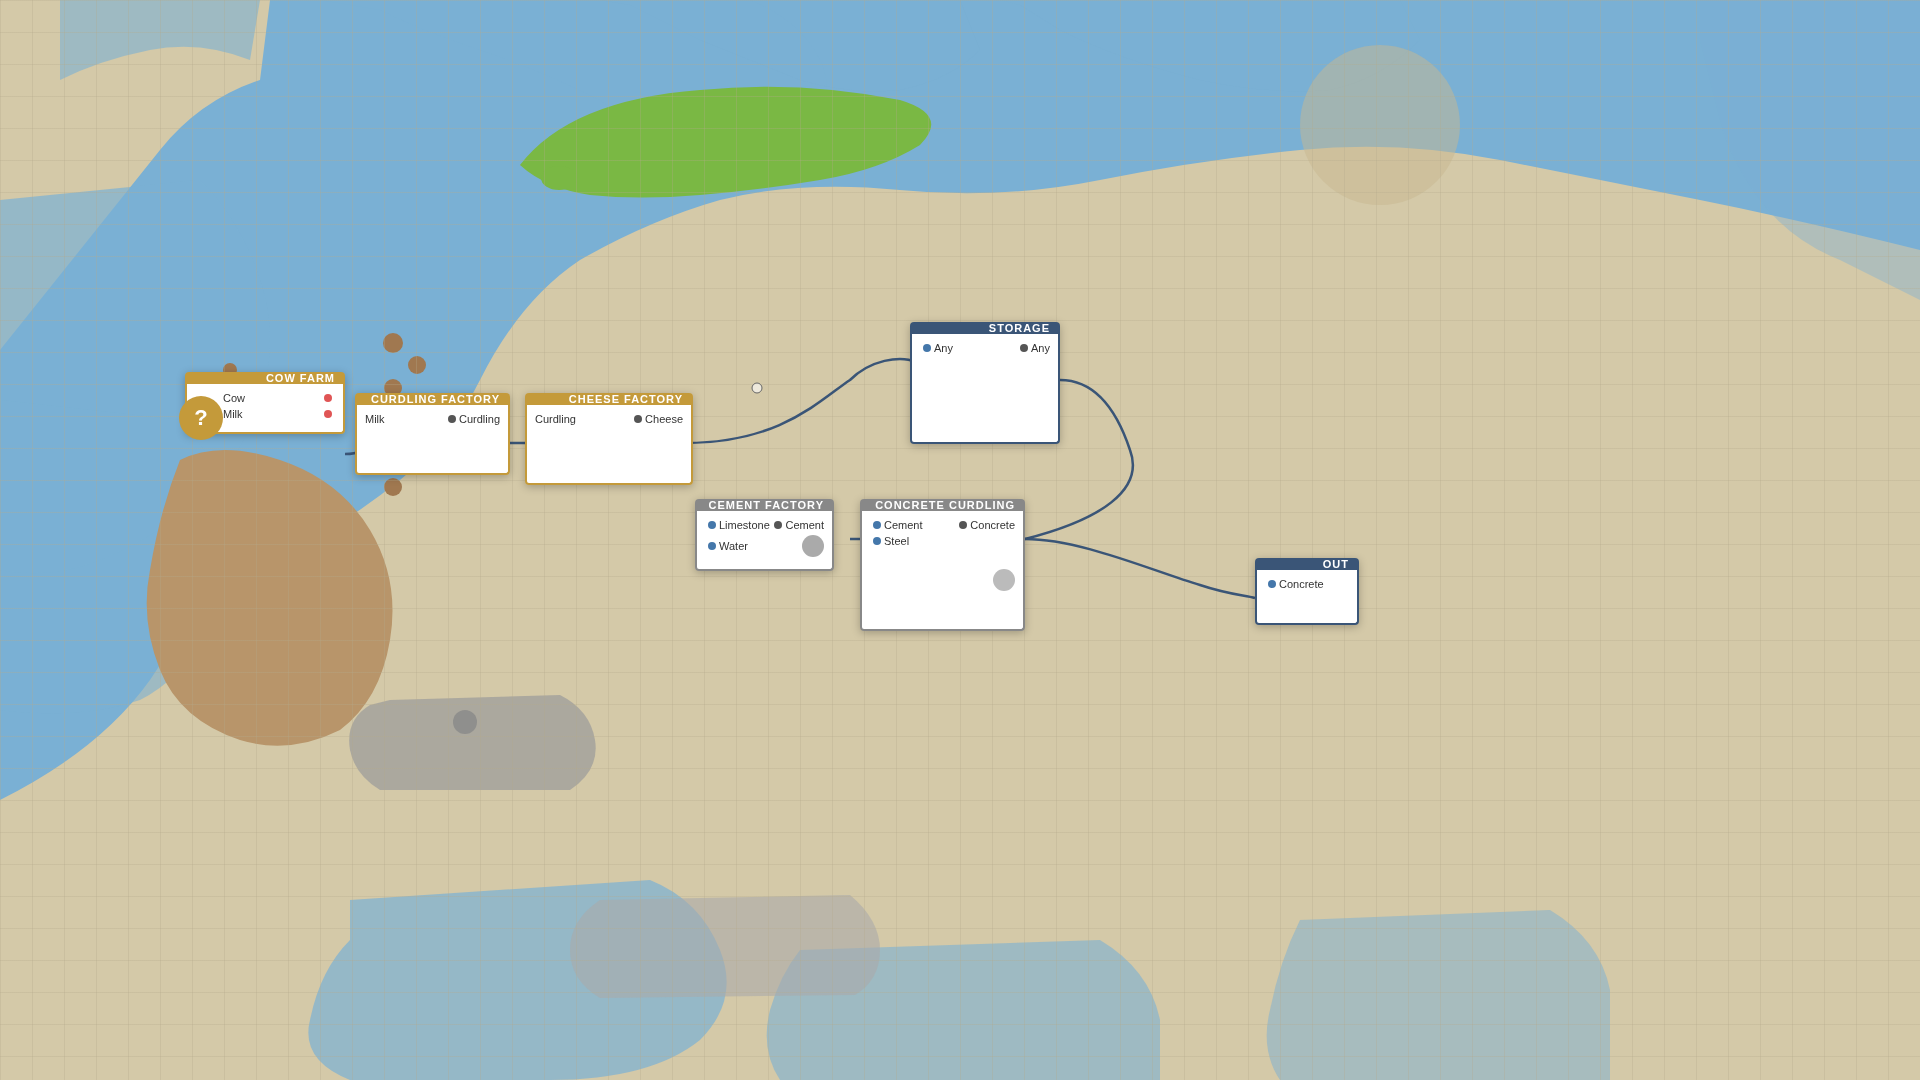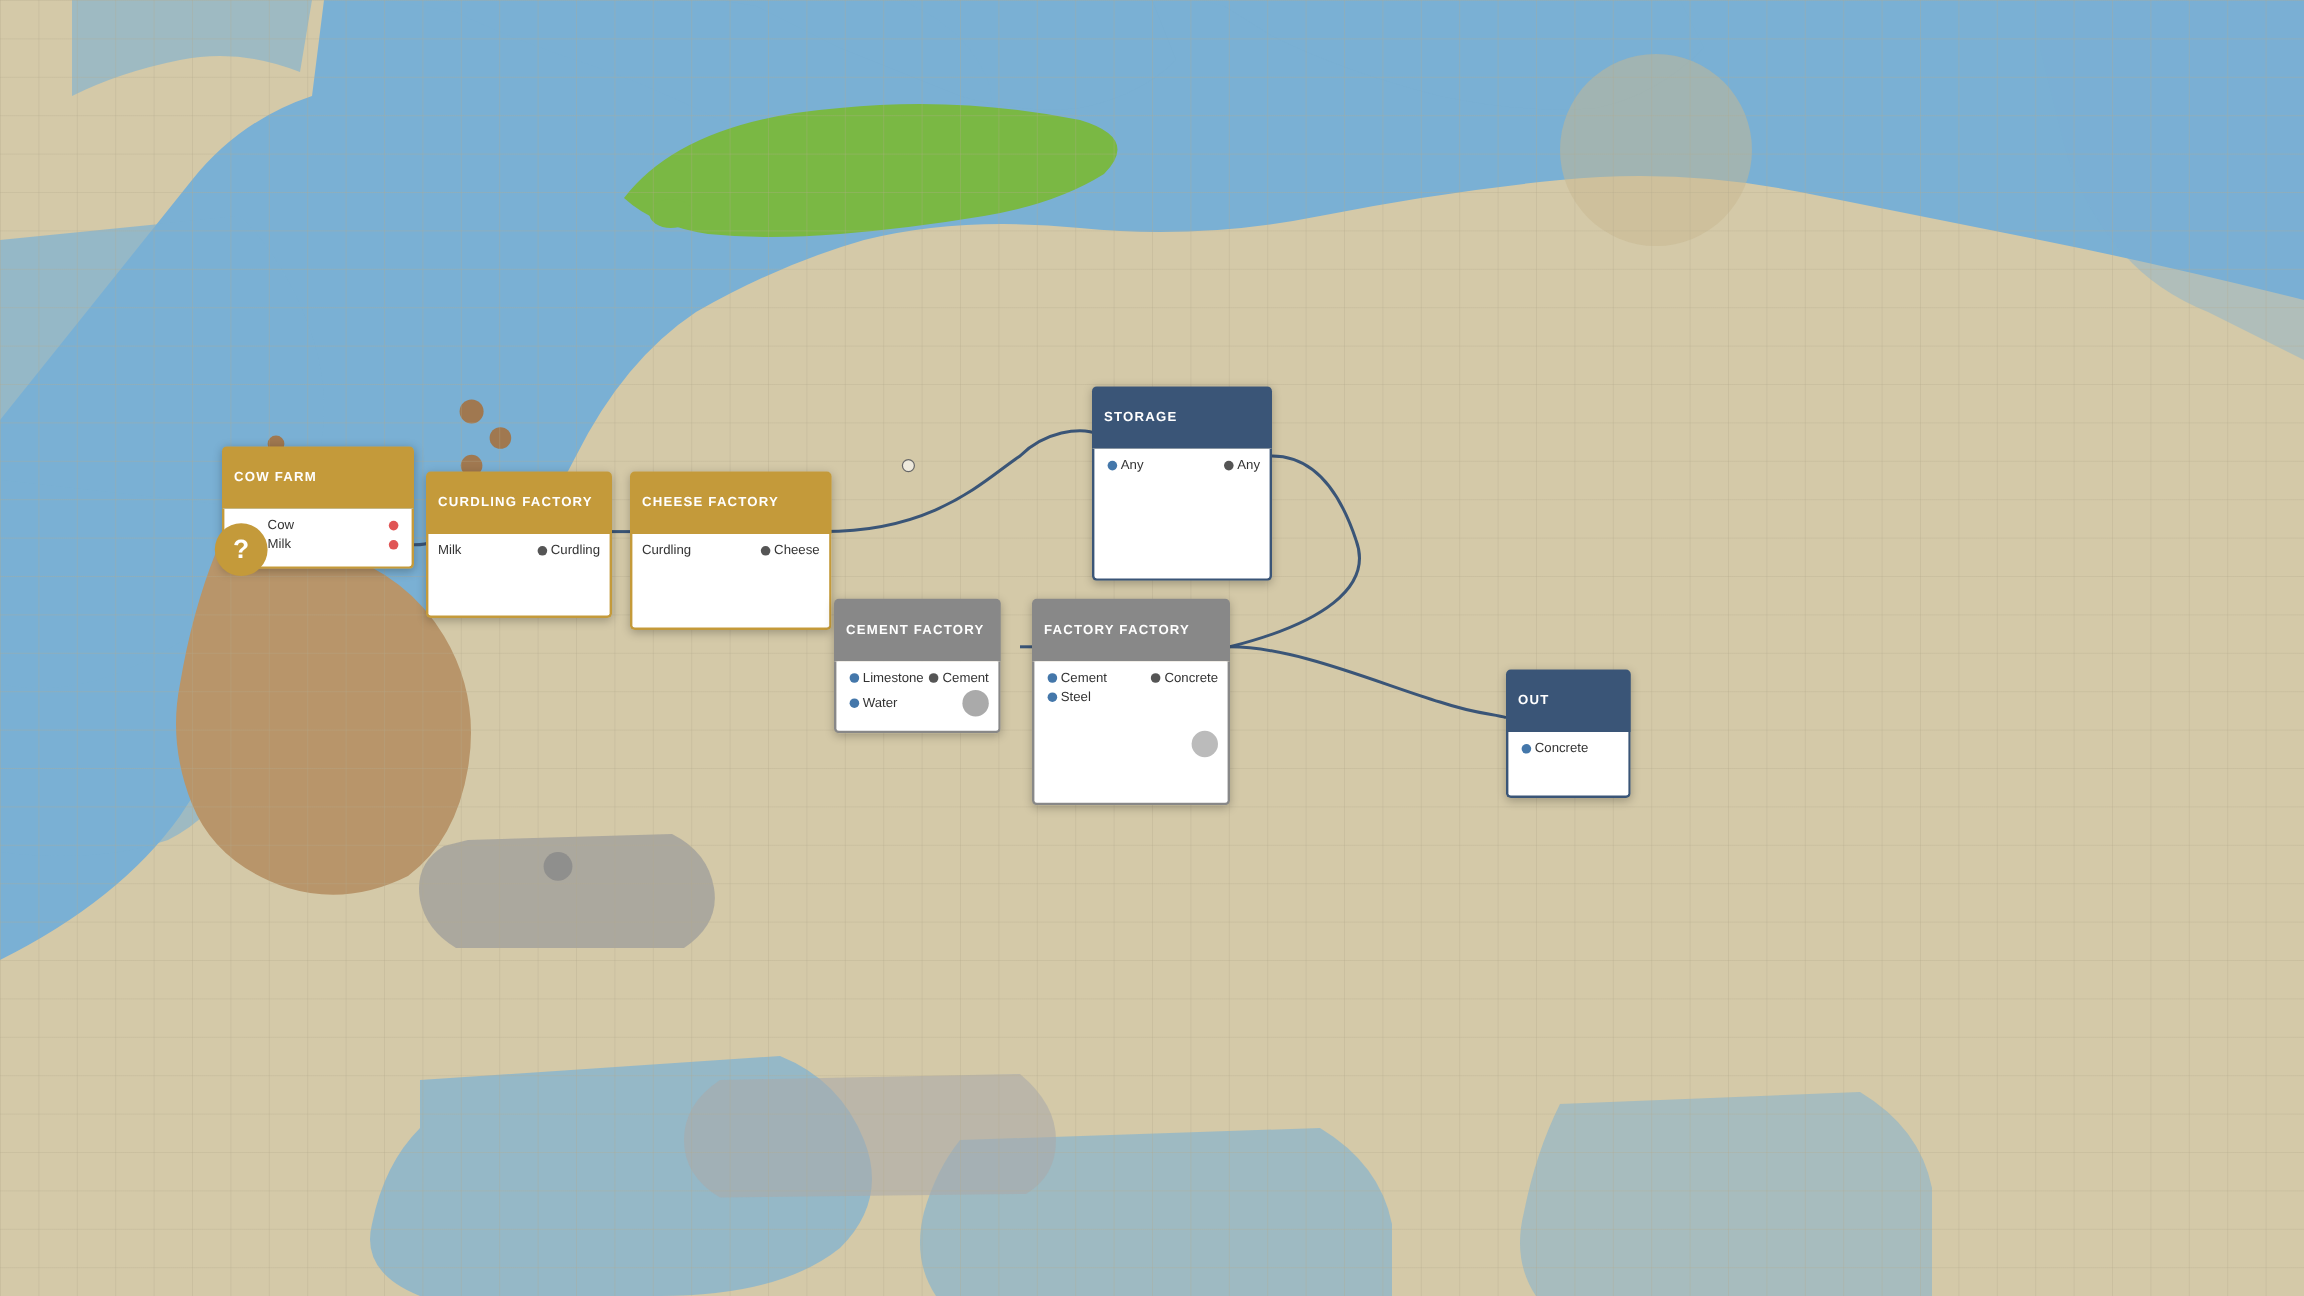--- a/index.html
+++ b/index.html
@@ -41,25 +41,25 @@
     }
 
     
     .factory-node {
       position: absolute;
       border-radius: 4px;
       box-shadow: 0 2px 8px rgba(0,0,0,0.25);
     }
 
     .node-header {
-      padding: 20px 10px;
+      padding: 0 10px;
       font-size: 11px;
       font-weight: bold;
       letter-spacing: 1px;
-      text-align: left;
+      text-align: right;
       border-radius: 4px 4px 0 0;
       color: white;
     }
 
     .node-body {
       background: white;
       border-radius: 0 0 4px 4px;
       padding: 6px 8px;
       min-height: 50px;
       position: relative;
@@ -411,21 +411,21 @@
       <span class="port-left">
         <span class="port-dot blue"></span>
         <span>Water</span>
       </span>
       <span class="water-icon"></span>
     </div>
   </div>
 </div>
 
 <div class="factory-node" id="concrete-factory">
-  <div class="node-header">FACTORY FACTORY</div>
+  <div class="node-header">CONCRETE CURDLING</div>
   <div class="node-body">
     <div class="node-row">
       <span class="port-left">
         <span class="port-dot blue"></span>
         <span>Cement</span>
       </span>
       <span class="port-right">
         <span>Concrete</span>
         <span class="port-dot out"></span>
       </span>

